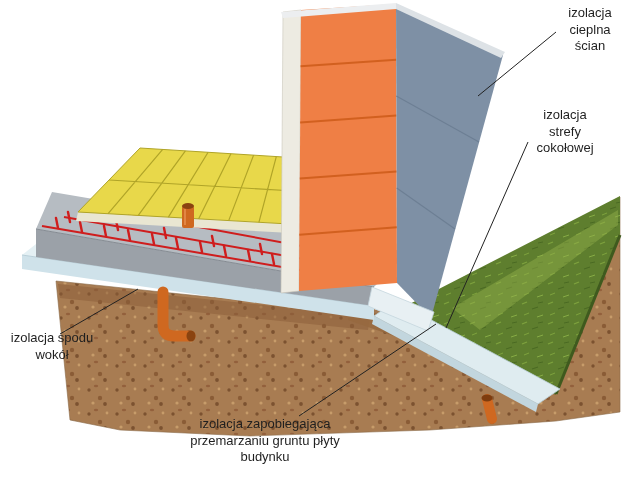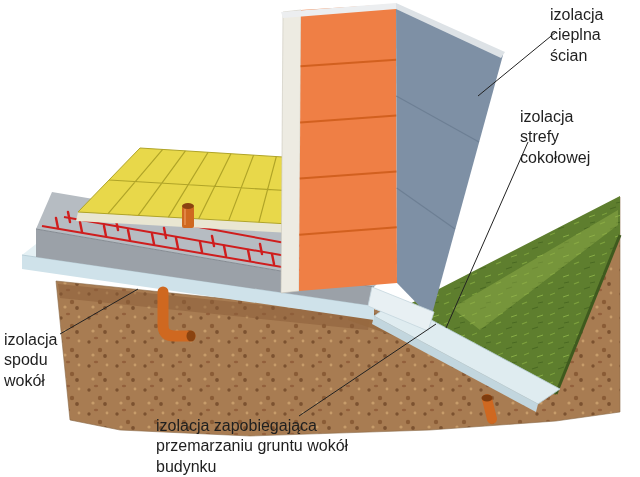--- a/index.html
+++ b/index.html
@@ -2,22 +2,22 @@
 <html><head>
 <meta charset="utf-8">
 <style>
   html,body{margin:0;padding:0;background:#ffffff;}
   .stage{
     position:relative;width:640px;height:477px;background:#ffffff;
     overflow:hidden;font-family:"Liberation Sans",sans-serif;
   }
   .stage svg{position:absolute;left:0;top:0;}
   .label{
-    position:absolute;font-size:16px;line-height:1.28;color:#1f1f1f;
-    white-space:pre-line;text-align:left;
+    position:absolute;font-size:13px;line-height:1.28;color:#1f1f1f;
+    white-space:pre-line;text-align:center;
   }
 </style>
 </head>
 <body>
 
 <div class="stage">
 
   <svg width="640" height="477" viewBox="0 0 640 477">
     <defs>
       <pattern id="soilPat" width="28" height="24" patternUnits="userSpaceOnUse">
@@ -100,15 +100,15 @@
 
   <div class="label" style="left:550px;top:5px;width:80px">izolacja
 cieplna
 ścian</div>
   <div class="label" style="left:520px;top:107px;width:90px">izolacja
 strefy
 cokołowej</div>
   <div class="label" style="left:4px;top:330px;width:96px">izolacja spodu
 wokół</div>
   <div class="label" style="left:156px;top:416px;width:218px">izolacja zapobiegająca
-przemarzaniu gruntu wokół
+przemarzaniu gruntu płyty
 budynku</div>
 </div>
 
 </body></html>

